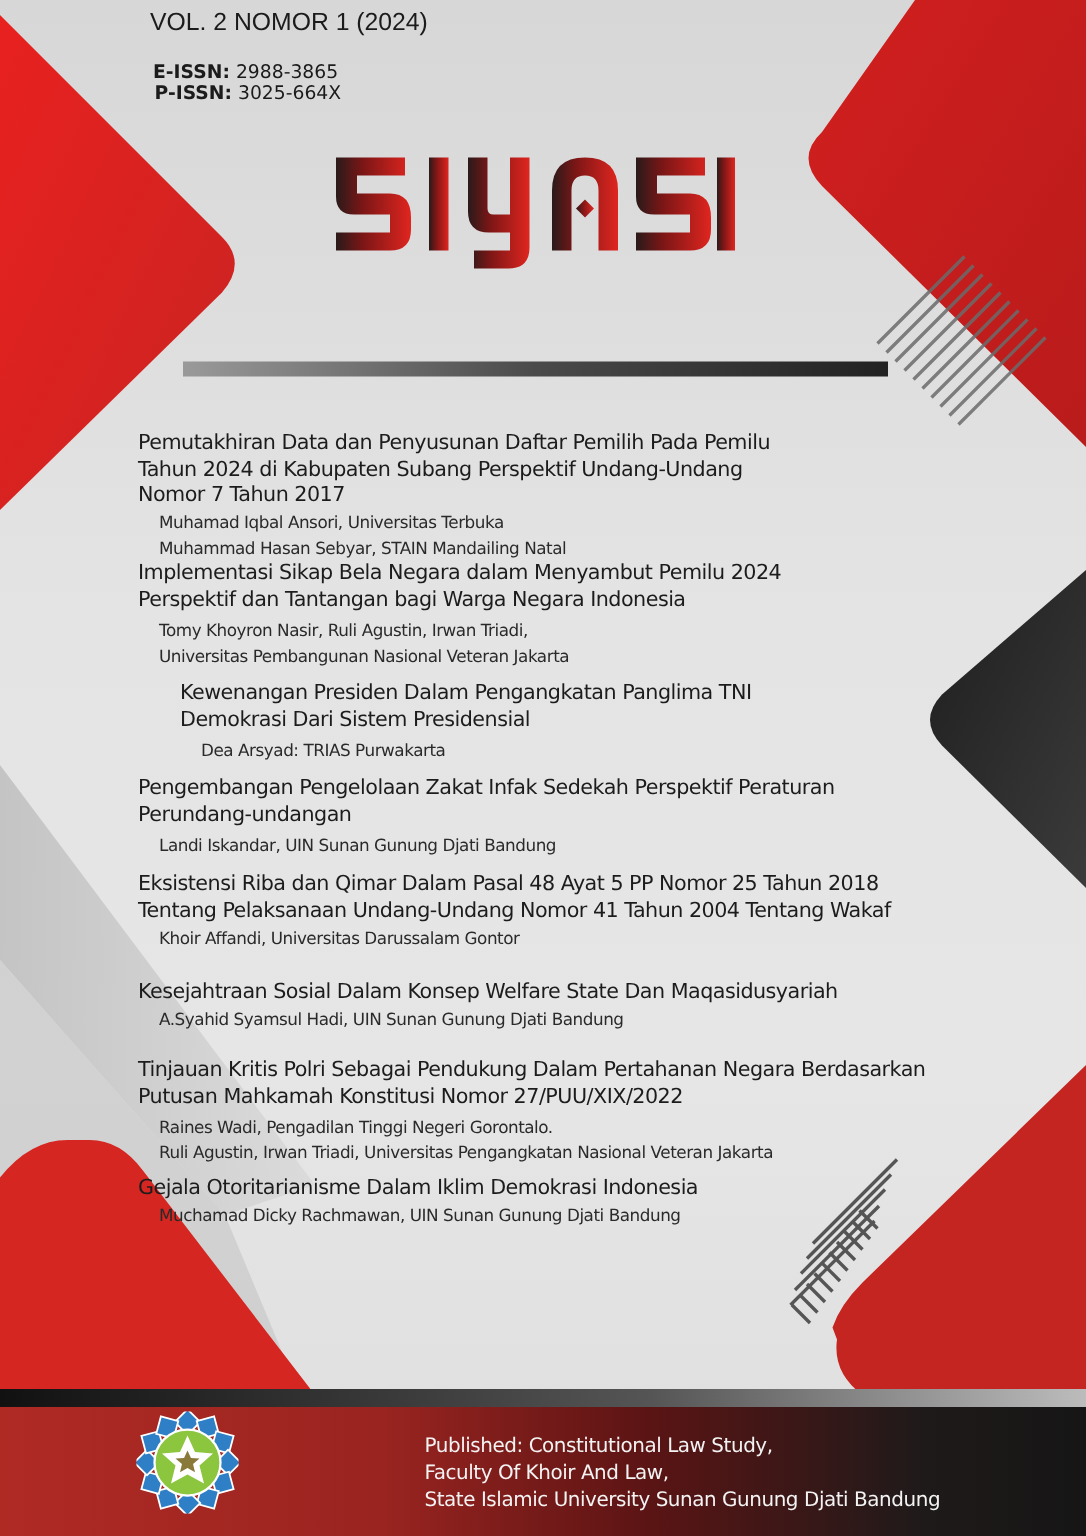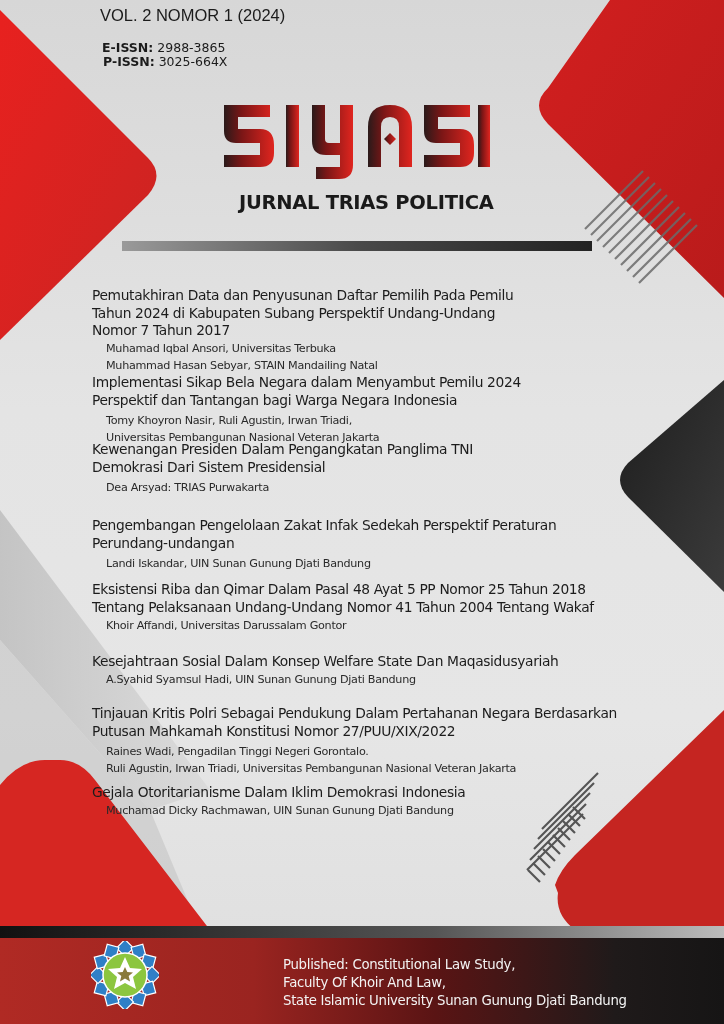--- a/index.html
+++ b/index.html
@@ -136,37 +136,36 @@
 
       <path d="M148,64 V24 Q148,2 170,2 Q192,2 192,24 V64 H179 V24 Q179,14 170,14 Q161,14 161,24 V64 Z"></path>
       <path d="M170,30 L176,36 L170,42 L164,36 Z"></path>
 
       <path d="M204,2 H250 V14 H218 V26 H240 Q254,26 254,42 V50 Q254,64 240,64 H204 V52 H240 V40 H216 Q204,40 204,28 Z"></path>
 
       <rect x="258" y="2" width="12" height="62"></rect>
     </g>
   </svg>
 
-  <div class="subtitle">JURNAL TRIAS POLITICA</div>
 
   <div class="toc">
     <div class="art" style="top:0px;">
       <div class="t">Pemutakhiran Data dan Penyusunan Daftar Pemilih Pada Pemilu</div>
       <div class="t">Tahun 2024 di Kabupaten Subang Perspektif Undang-Undang</div>
       <div class="t">Nomor 7 Tahun 2017</div>
       <div class="a">Muhamad Iqbal Ansori, Universitas Terbuka</div>
       <div class="a">Muhammad  Hasan Sebyar, STAIN Mandailing Natal</div>
     </div>
     <div class="art" style="top:87px;">
       <div class="t">Implementasi Sikap Bela Negara dalam Menyambut Pemilu 2024</div>
       <div class="t">Perspektif dan Tantangan bagi Warga Negara Indonesia</div>
       <div class="a" style="margin-top:3px;">Tomy Khoyron Nasir, Ruli Agustin, Irwan Triadi,</div>
       <div class="a">Universitas Pembangunan Nasional Veteran Jakarta</div>
     </div>
-    <div class="art" style="top:154px;">
+    <div class="art" style="top:167px;margin-left:28px;">
       <div class="t">Kewenangan Presiden Dalam Pengangkatan Panglima TNI</div>
       <div class="t">Demokrasi Dari Sistem Presidensial</div>
       <div class="a" style="margin-top:3px;">Dea Arsyad: TRIAS Purwakarta</div>
     </div>
     <div class="art" style="top:230px;">
       <div class="t">Pengembangan Pengelolaan Zakat Infak Sedekah Perspektif Peraturan</div>
       <div class="t">Perundang-undangan</div>
       <div class="a" style="margin-top:3px;">Landi Iskandar, UIN Sunan Gunung Djati Bandung</div>
     </div>
     <div class="art" style="top:294px;">
@@ -175,21 +174,21 @@
       <div class="a" style="margin-top:1px;">Khoir Affandi, Universitas Darussalam Gontor</div>
     </div>
     <div class="art" style="top:366px;">
       <div class="t">Kesejahtraan Sosial Dalam Konsep Welfare State Dan Maqasidusyariah</div>
       <div class="a">A.Syahid Syamsul Hadi, UIN Sunan Gunung Djati Bandung</div>
     </div>
     <div class="art" style="top:418px;">
       <div class="t">Tinjauan Kritis Polri Sebagai Pendukung Dalam Pertahanan Negara Berdasarkan</div>
       <div class="t">Putusan Mahkamah Konstitusi Nomor 27/PUU/XIX/2022</div>
       <div class="a" style="margin-top:3px;">Raines Wadi, Pengadilan Tinggi Negeri Gorontalo.</div>
-      <div class="a">Ruli Agustin, Irwan Triadi, Universitas Pembangunan Nasional Veteran Jakarta</div>
+      <div class="a">Ruli Agustin, Irwan Triadi, Universitas Pengangkatan Nasional Veteran Jakarta</div>
     </div>
     <div class="art" style="top:497px;">
       <div class="t">Gejala Otoritarianisme Dalam Iklim Demokrasi Indonesia</div>
       <div class="a">Muchamad Dicky Rachmawan, UIN Sunan Gunung Djati Bandung</div>
     </div>
   </div>
 
   <div class="footer">
     <div class="pub">
       <div>Published: Constitutional Law Study,</div>

